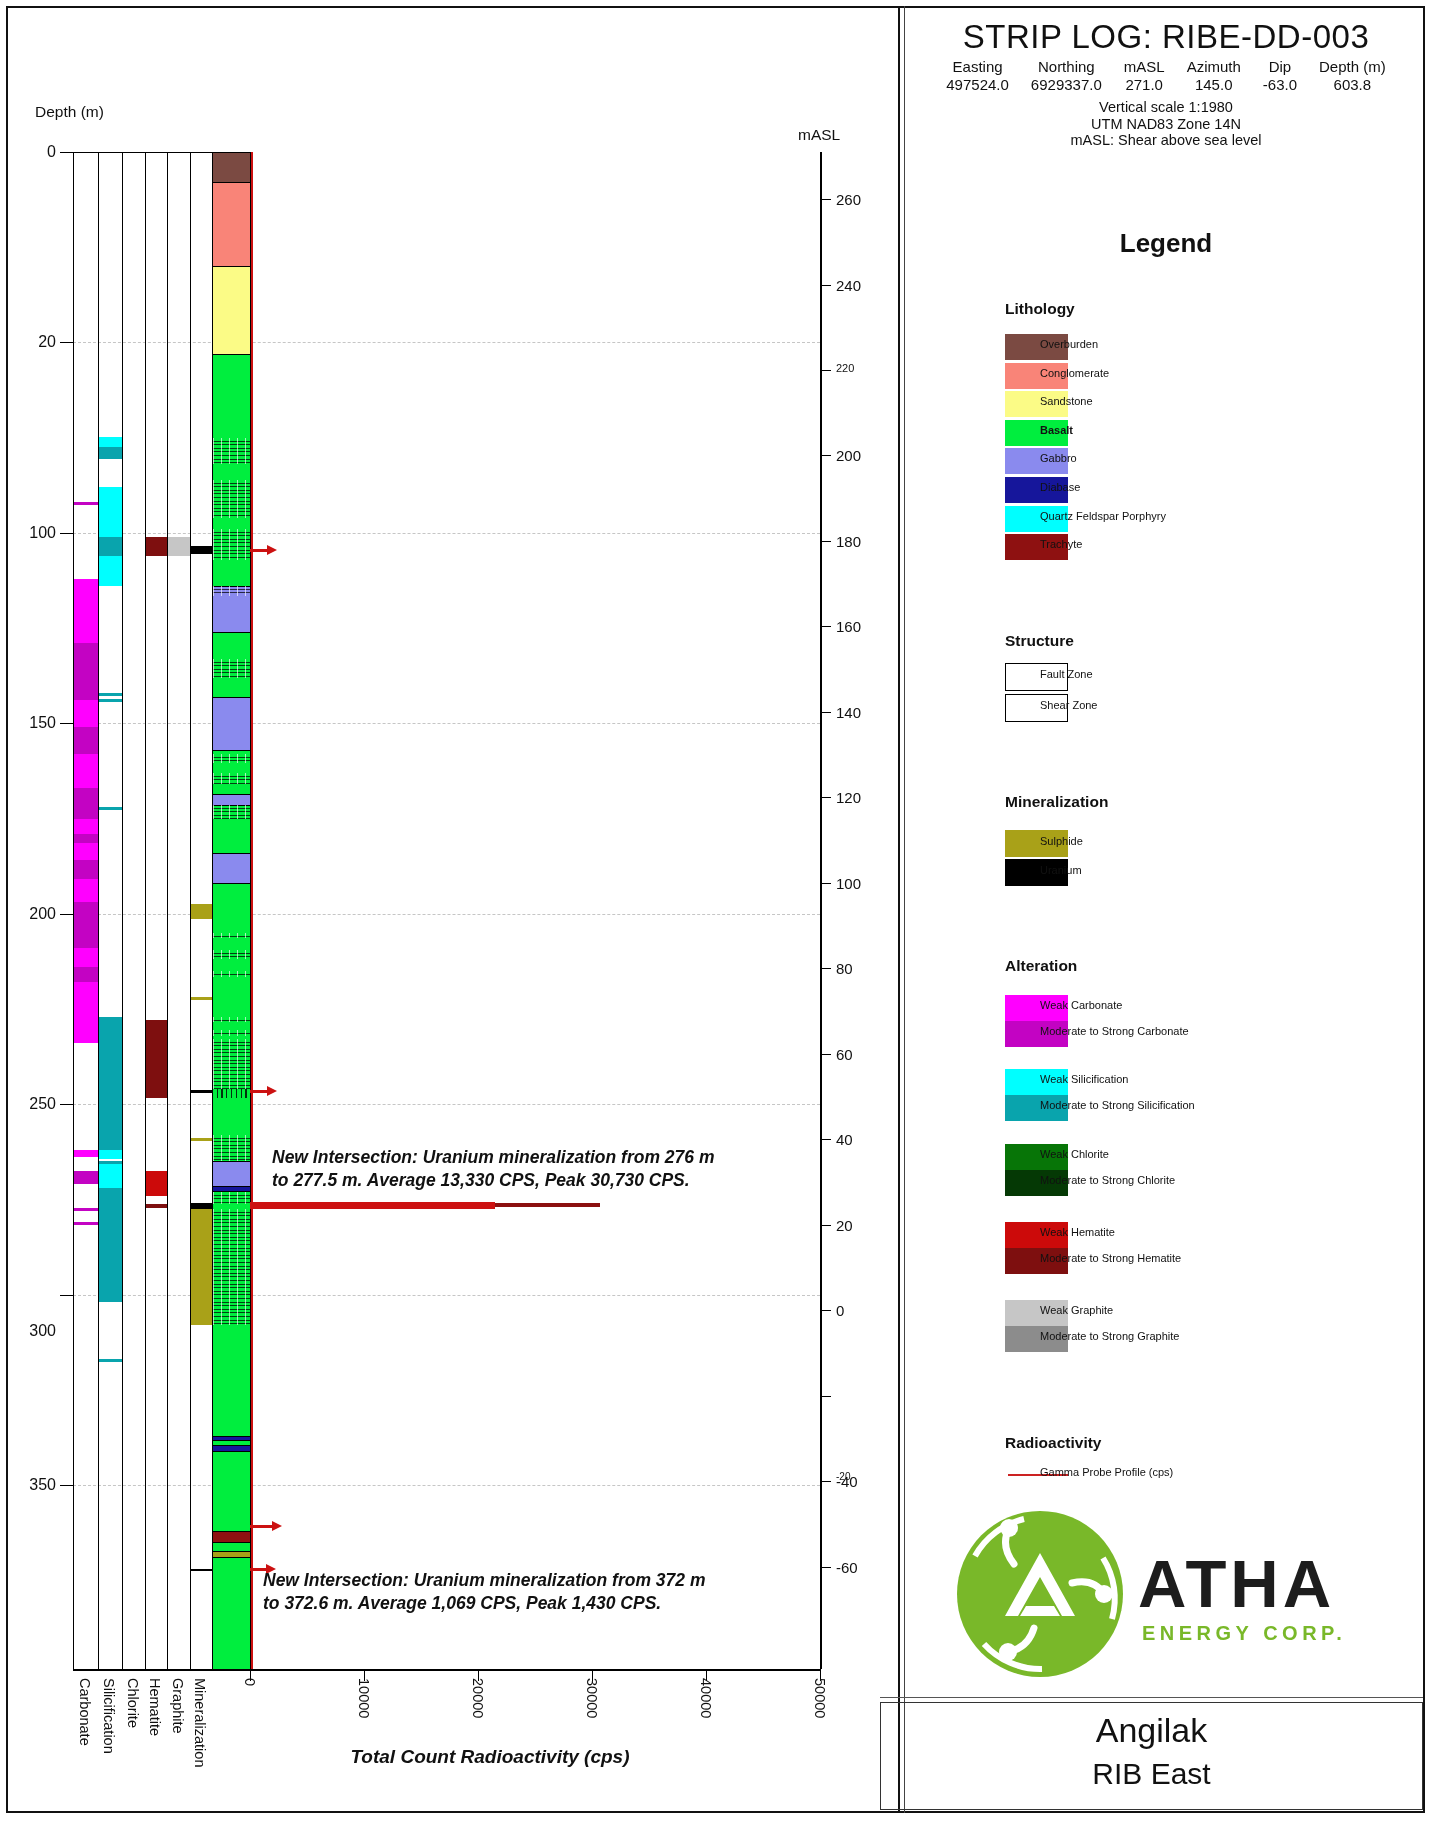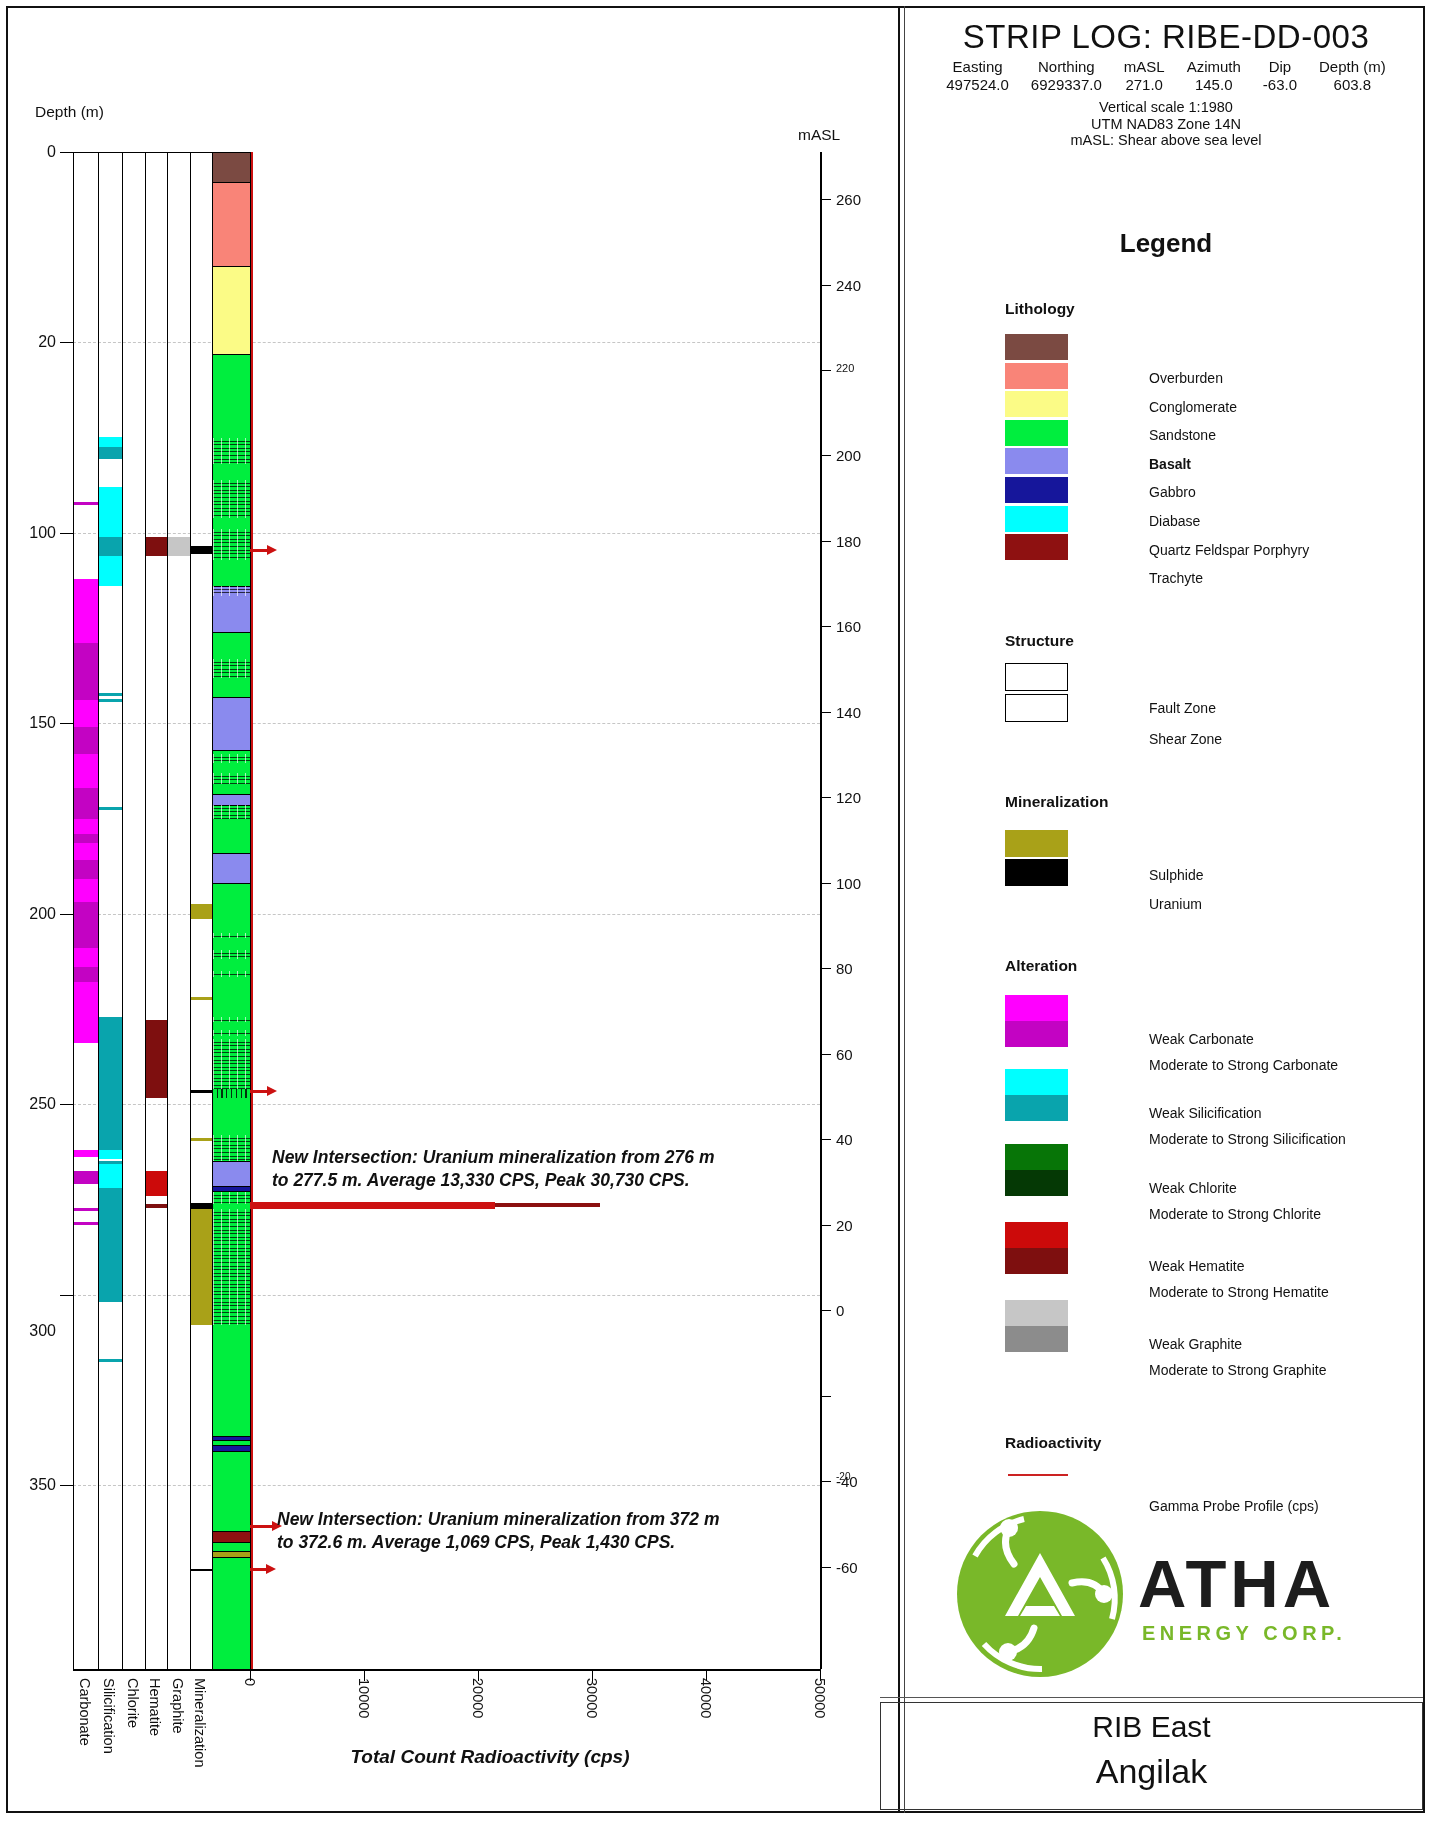--- a/index.html
+++ b/index.html
@@ -4,21 +4,21 @@
 <style>
   html,body{margin:0;padding:0;background:#9a9a9a;font-family:"Liberation Sans",sans-serif;}
   .sheet{position:relative;width:1433px;height:1821px;background:#ffffff;box-sizing:border-box;}
   .outer-border{position:absolute;left:6px;top:6px;width:1419px;height:1807px;border:2.5px solid #111;box-sizing:border-box;pointer-events:none;}
   .abs{position:absolute;}
   .tick-label{position:absolute;font-size:16px;color:#111;}
   .rot{transform:rotate(90deg);transform-origin:0 0;white-space:nowrap;font-size:14.5px;color:#111;}
   .pat-shear{background-image:repeating-linear-gradient(90deg,rgba(255,255,255,.65) 0 1.2px,transparent 1.2px 8px),repeating-linear-gradient(180deg,transparent 0 2.6px,rgba(0,0,0,.72) 2.6px 3.6px);}
   .pat-fault{background-image:repeating-linear-gradient(90deg,transparent 0 3.6px,rgba(0,0,0,.8) 3.6px 4.8px);}
   .sec-head{position:absolute;left:1005px;font-size:15.5px;font-weight:bold;color:#111;}
-  .leg-label{position:absolute;left:1149px;font-size:14px;color:#111;white-space:nowrap;margin-top:32px;}
+  .leg-label{position:absolute;left:1040px;font-size:11px;color:#111;white-space:nowrap;}
   .leg-swatch{position:absolute;left:1005px;width:63px;}
   .annot{position:absolute;font-size:17.5px;font-weight:bold;font-style:italic;color:#111;line-height:23px;white-space:nowrap;}
   #page-title{position:absolute;left:905px;top:18px;width:522px;text-align:center;font-size:33px;color:#111;letter-spacing:.5px;}
   #meta-row{position:absolute;left:905px;top:58px;width:522px;display:flex;justify-content:center;gap:22px;}
   #meta-row .cell{text-align:center;font-size:15px;color:#111;line-height:17.5px;}
   #scale-lines{position:absolute;left:905px;top:99px;width:522px;text-align:center;font-size:14.5px;color:#111;line-height:16.5px;}
   #legend-title{position:absolute;left:905px;top:228px;width:522px;text-align:center;font-size:26px;font-weight:bold;color:#111;}
   #x-title{position:absolute;left:290px;top:1746px;width:400px;text-align:center;font-size:19px;font-weight:bold;font-style:italic;color:#111;}
   #footer-box{position:absolute;left:880px;top:1702px;width:543px;height:108px;border:1.5px solid #333;box-sizing:border-box;text-align:center;}
   #footer-line{position:absolute;left:880px;top:1697px;width:543px;height:1px;background:#555;}
@@ -106,22 +106,22 @@
       <path d="M23 50 A 76 76 0 0 1 72 13"></path>
       <path d="M151 52 A 76 76 0 0 1 160 113"></path>
       <path d="M90 163 A 76 76 0 0 1 32 138"></path>
     </g>
   </svg>
   <div id="logo-word">ATHA</div>
   <div id="logo-sub" style="color: rgb(121, 184, 41);">ENERGY CORP.</div>
 
   <div id="footer-line"></div>
   <div id="footer-box">
+    <div id="project-name">Angilak</div>
     <div id="area-name">RIB East</div>
-    <div id="project-name">Angilak</div>
   </div>
 <div style="position: absolute; left: 73px; top: 342.434px; width: 747px; height: 0px; border-top: 1px dashed rgb(198, 198, 198);"></div>
     <div style="position: absolute; left: 73px; top: 532.869px; width: 747px; height: 0px; border-top: 1px dashed rgb(198, 198, 198);"></div>
     <div style="position: absolute; left: 73px; top: 723.303px; width: 747px; height: 0px; border-top: 1px dashed rgb(198, 198, 198);"></div>
     <div style="position: absolute; left: 73px; top: 913.737px; width: 747px; height: 0px; border-top: 1px dashed rgb(198, 198, 198);"></div>
     <div style="position: absolute; left: 73px; top: 1104.17px; width: 747px; height: 0px; border-top: 1px dashed rgb(198, 198, 198);"></div>
     <div style="position: absolute; left: 73px; top: 1294.61px; width: 747px; height: 0px; border-top: 1px dashed rgb(198, 198, 198);"></div>
     <div style="position: absolute; left: 73px; top: 1485.04px; width: 747px; height: 0px; border-top: 1px dashed rgb(198, 198, 198);"></div>
     <div style="position: absolute; left: 212.5px; top: 152px; width: 37px; height: 30.4695px; background: rgb(123, 74, 66); border-top: 1px solid rgb(0, 0, 0); box-sizing: border-box;"></div>
     <div style="position: absolute; left: 212.5px; top: 182.469px; width: 37px; height: 83.7911px; background: rgb(249, 132, 120); border-top: 1px solid rgb(0, 0, 0); box-sizing: border-box;"></div>
@@ -298,21 +298,21 @@
     <div style="position: absolute; left: 465.1px; top: 1203.48px; width: 135.222px; height: 4px; background: rgb(139, 16, 16);"></div>
     <div style="position: absolute; left: 250px; top: 1201.98px; width: 245.1px; height: 7px; background: rgb(204, 17, 17);"></div>
     <div style="position: absolute; left: 250px; top: 1525.44px; width: 21.66px; height: 3px; background: rgb(204, 17, 17);"></div>
     <div style="position: absolute; left: 271.66px; top: 1521.44px; width: 0px; height: 0px; border-top: 5.5px solid transparent; border-bottom: 5.5px solid transparent; border-left: 10px solid rgb(204, 17, 17); background: transparent;"></div>
     <div style="position: absolute; left: 250px; top: 1568.47px; width: 16.302px; height: 3px; background: rgb(204, 17, 17);"></div>
     <div style="position: absolute; left: 266.302px; top: 1564.47px; width: 0px; height: 0px; border-top: 5.5px solid transparent; border-bottom: 5.5px solid transparent; border-left: 10px solid rgb(204, 17, 17); background: transparent;"></div>
     <div class="annot" style="position: absolute; left: 272px; top: 1146.07px;">
       <div>New Intersection: Uranium mineralization from 276 m</div>
       <div>to 277.5 m. Average 13,330 CPS, Peak 30,730 CPS.</div>
     </div>
-    <div class="annot" style="position: absolute; left: 263px; top: 1508px; margin-left: 14px;">
+    <div class="annot" style="position: absolute; left: 263px; top: 1569px;">
       <div>New Intersection: Uranium mineralization from 372 m</div>
       <div>to 372.6 m. Average 1,069 CPS, Peak 1,430 CPS.</div>
     </div>
     <div class="leg-swatch" style="position: absolute; top: 334px; height: 26px; background: rgb(123, 74, 66);"></div>
     <div class="leg-label" style="position: absolute; top: 338px;">Overburden</div>
     <div class="leg-swatch" style="position: absolute; top: 362.6px; height: 26px; background: rgb(249, 132, 120);"></div>
     <div class="leg-label" style="position: absolute; top: 366.6px;">Conglomerate</div>
     <div class="leg-swatch" style="position: absolute; top: 391.2px; height: 26px; background: rgb(251, 251, 134);"></div>
     <div class="leg-label" style="position: absolute; top: 395.2px;">Sandstone</div>
     <div class="leg-swatch" style="position: absolute; top: 419.8px; height: 26px; background: rgb(0, 238, 62);"></div>

